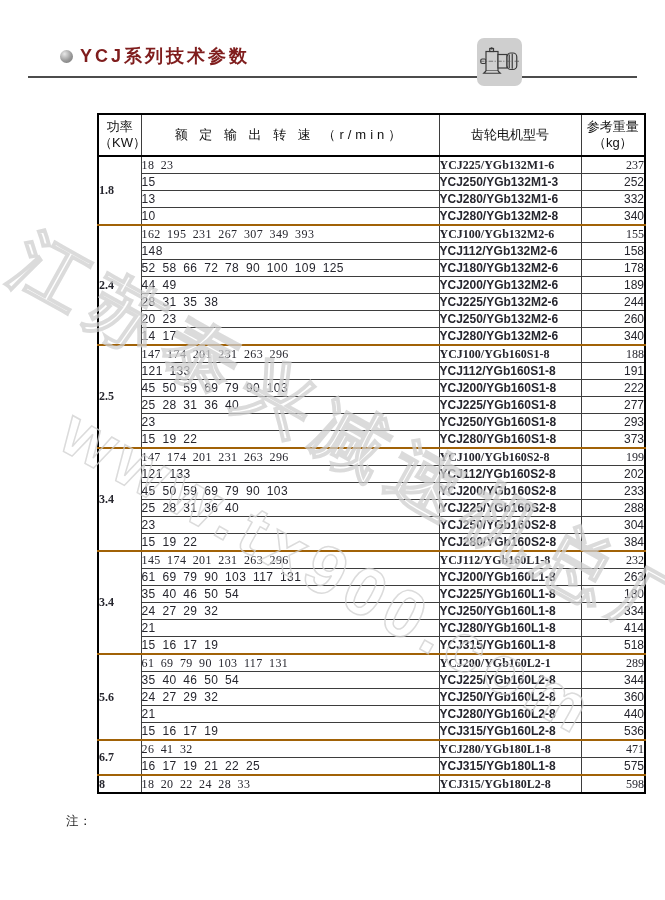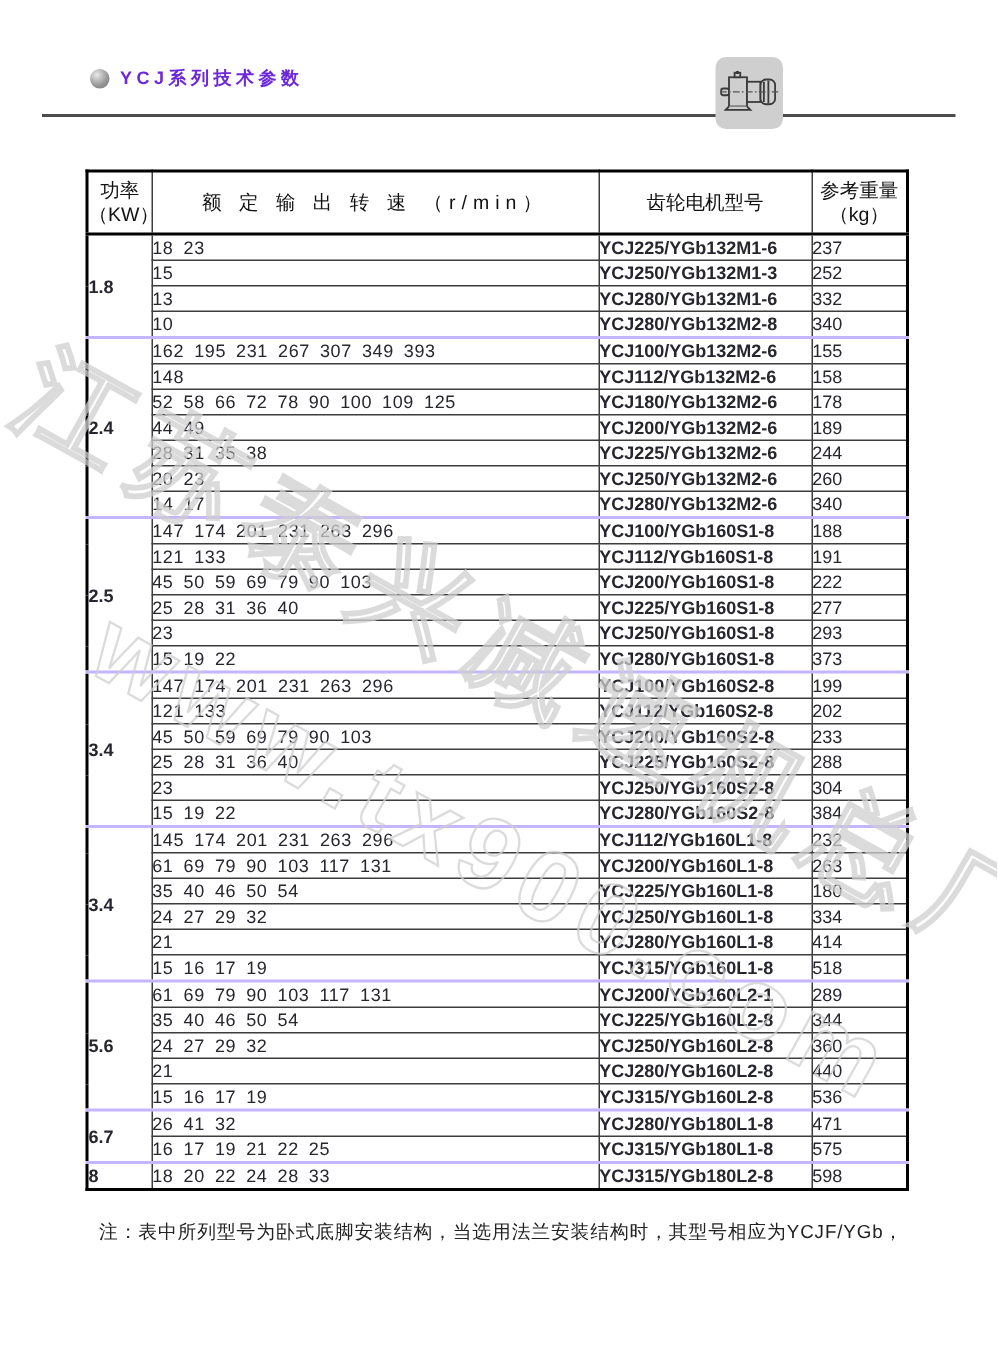--- a/index.html
+++ b/index.html
@@ -14,21 +14,21 @@
   
   .title-row{
     position:absolute;top:44px;left:60px;
     display:flex;align-items:center;gap:7px;
   }
   .bullet{
     width:13px;height:13px;border-radius:50%;
     background:radial-gradient(circle at 35% 30%, #e8e8e8 0%, #9a9a9a 55%, #6f6f6f 100%);
   }
   .page-title{
-    font-size:12px;font-weight:bold;letter-spacing:3px;color:#6d28d9;
+    font-size:18px;font-weight:bold;letter-spacing:3px;color:#7f1d1d;
   }
   .header-rule{
     position:absolute;top:76px;left:28px;width:609px;height:2px;background:#4c4c4c;
   }
   .icon-box{
     position:absolute;top:38px;left:477px;width:45px;height:48px;
     background:#cfcfcf;border-radius:7px;
     display:flex;align-items:center;justify-content:center;
   }
   
@@ -42,20 +42,21 @@
     opacity:.75;
     transform-origin:0 0;
   }
   .wm1{top:212px;left:42px;font-size:74px;letter-spacing:12px;transform:rotate(29deg);}
   .wm2{top:392px;left:86px;font-size:68px;letter-spacing:7px;transform:rotate(29deg);}
   
   .spec-table-wrap{position:absolute;top:113px;left:57px;z-index:2;}
   table.spec{
     border-collapse:collapse;table-layout:fixed;width:547px;
     border:2px solid #000;
+    margin-left:40px;
   }
   table.spec th, table.spec td{
     border:1px solid #3d3d3d;
     font-size:12px;
     color:#26262e;
     padding:0;
     height:16px;
     overflow:hidden;white-space:nowrap;
   }
   table.spec thead th{
@@ -67,23 +68,23 @@
     font-weight:bold;font-size:12.5px;color:#15151d;
   }
   td.speeds{
     text-align:left;padding-left:9px;word-spacing:3px;letter-spacing:.4px;
     color:#2b2b33;font-size:12px;
   }
   td.model{
     text-align:left;font-weight:bold;font-size:12.5px;color:#101018;
   }
   td.weight{
-    text-align:left;font-size:12.5px;color:#26262e;
-  }
-  tr.group-start td{border-top:2px solid #c4b5fd;}
+    text-align:right;font-size:12.5px;color:#26262e;
+  }
+  tr.group-start td{border-top:2px solid #a16207;font-family:Liberation Serif, serif;}
   
   .note{
     position:absolute;top:811px;left:66px;width:566px;z-index:2;
     display:flex;font-size:12.5px;line-height:21px;letter-spacing:.6px;color:#222;
   }
   .note-label{flex:0 0 auto;}
   .note-body{flex:1;}
 </style>
 </head>
 <body>
@@ -333,17 +334,17 @@
             <td class="model">YCJ315/YGb180L2-8</td>
             <td class="weight">598</td>
           </tr>
         </tbody>
     </table>
   </div>
 
   <div class="note">
     <span class="note-label">注：</span>
     <div class="note-body">
-      <span>表中所列型号为卧式底脚安装结构，当选用法兰安装结构时，其型号相应为YCJF/YGb，</span><br>
+      <br>
     </div>
   </div>
 
 </div>
 
 </body></html>

